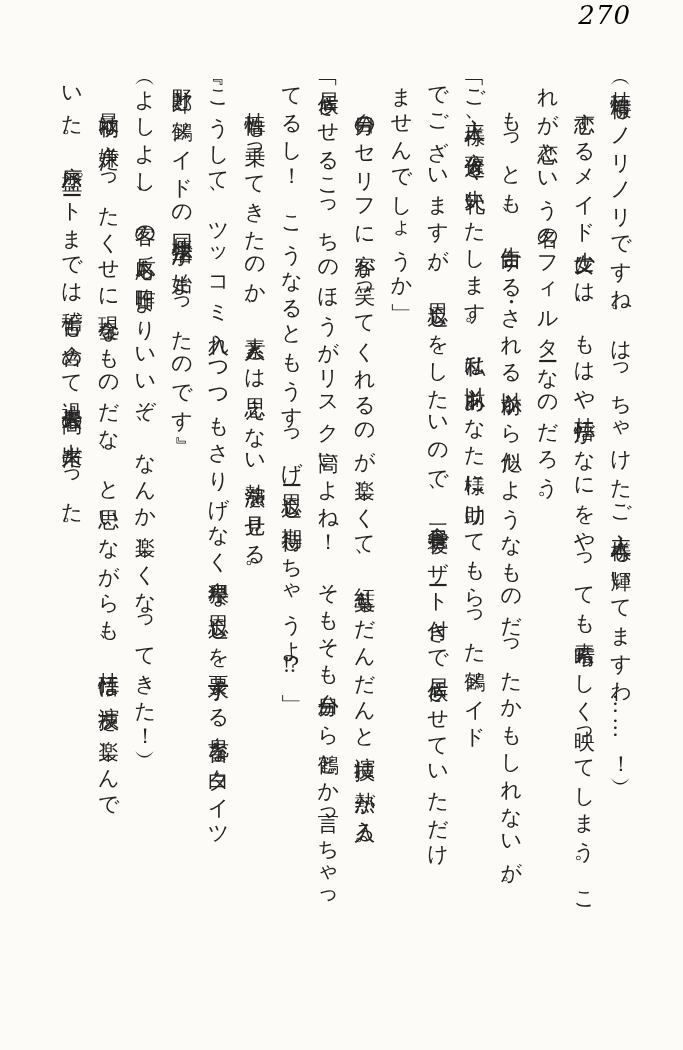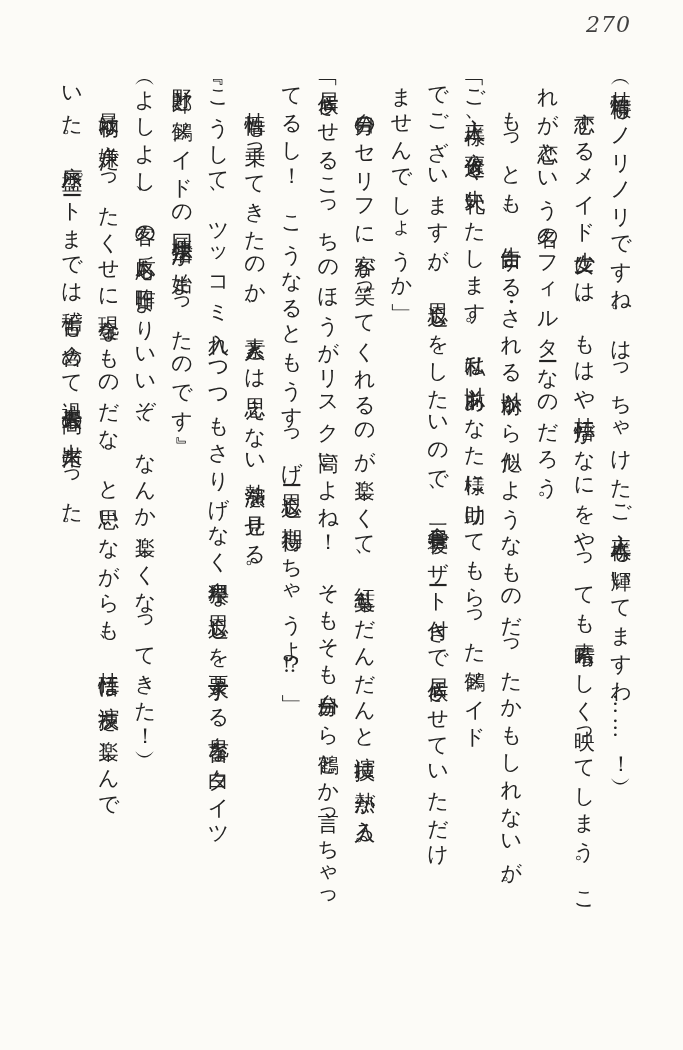--- a/index.html
+++ b/index.html
@@ -10,26 +10,26 @@
     width: 683px;
     height: 1050px;
     position: relative;
     background: #fcfbf7;
     color: #242424;
     font-family: "DejaVu Serif", "Liberation Serif", serif;
     overflow: hidden;
   }
   .page-number {
     position: absolute;
-    top: 12px;
+    top: 0;
     right: 52px;
-    font-size: 22px;
+    font-size: 26px;
     font-style: italic;
     letter-spacing: 1px;
-    color: #404040;
+    color: #000000;
   }
   .body-text {
     position: absolute;
     top: 72px;
     right: 44px;
     height: 952px;
     writing-mode: vertical-rl;
     text-orientation: mixed;
     font-size: 21px;
     line-height: 36.6px;      

